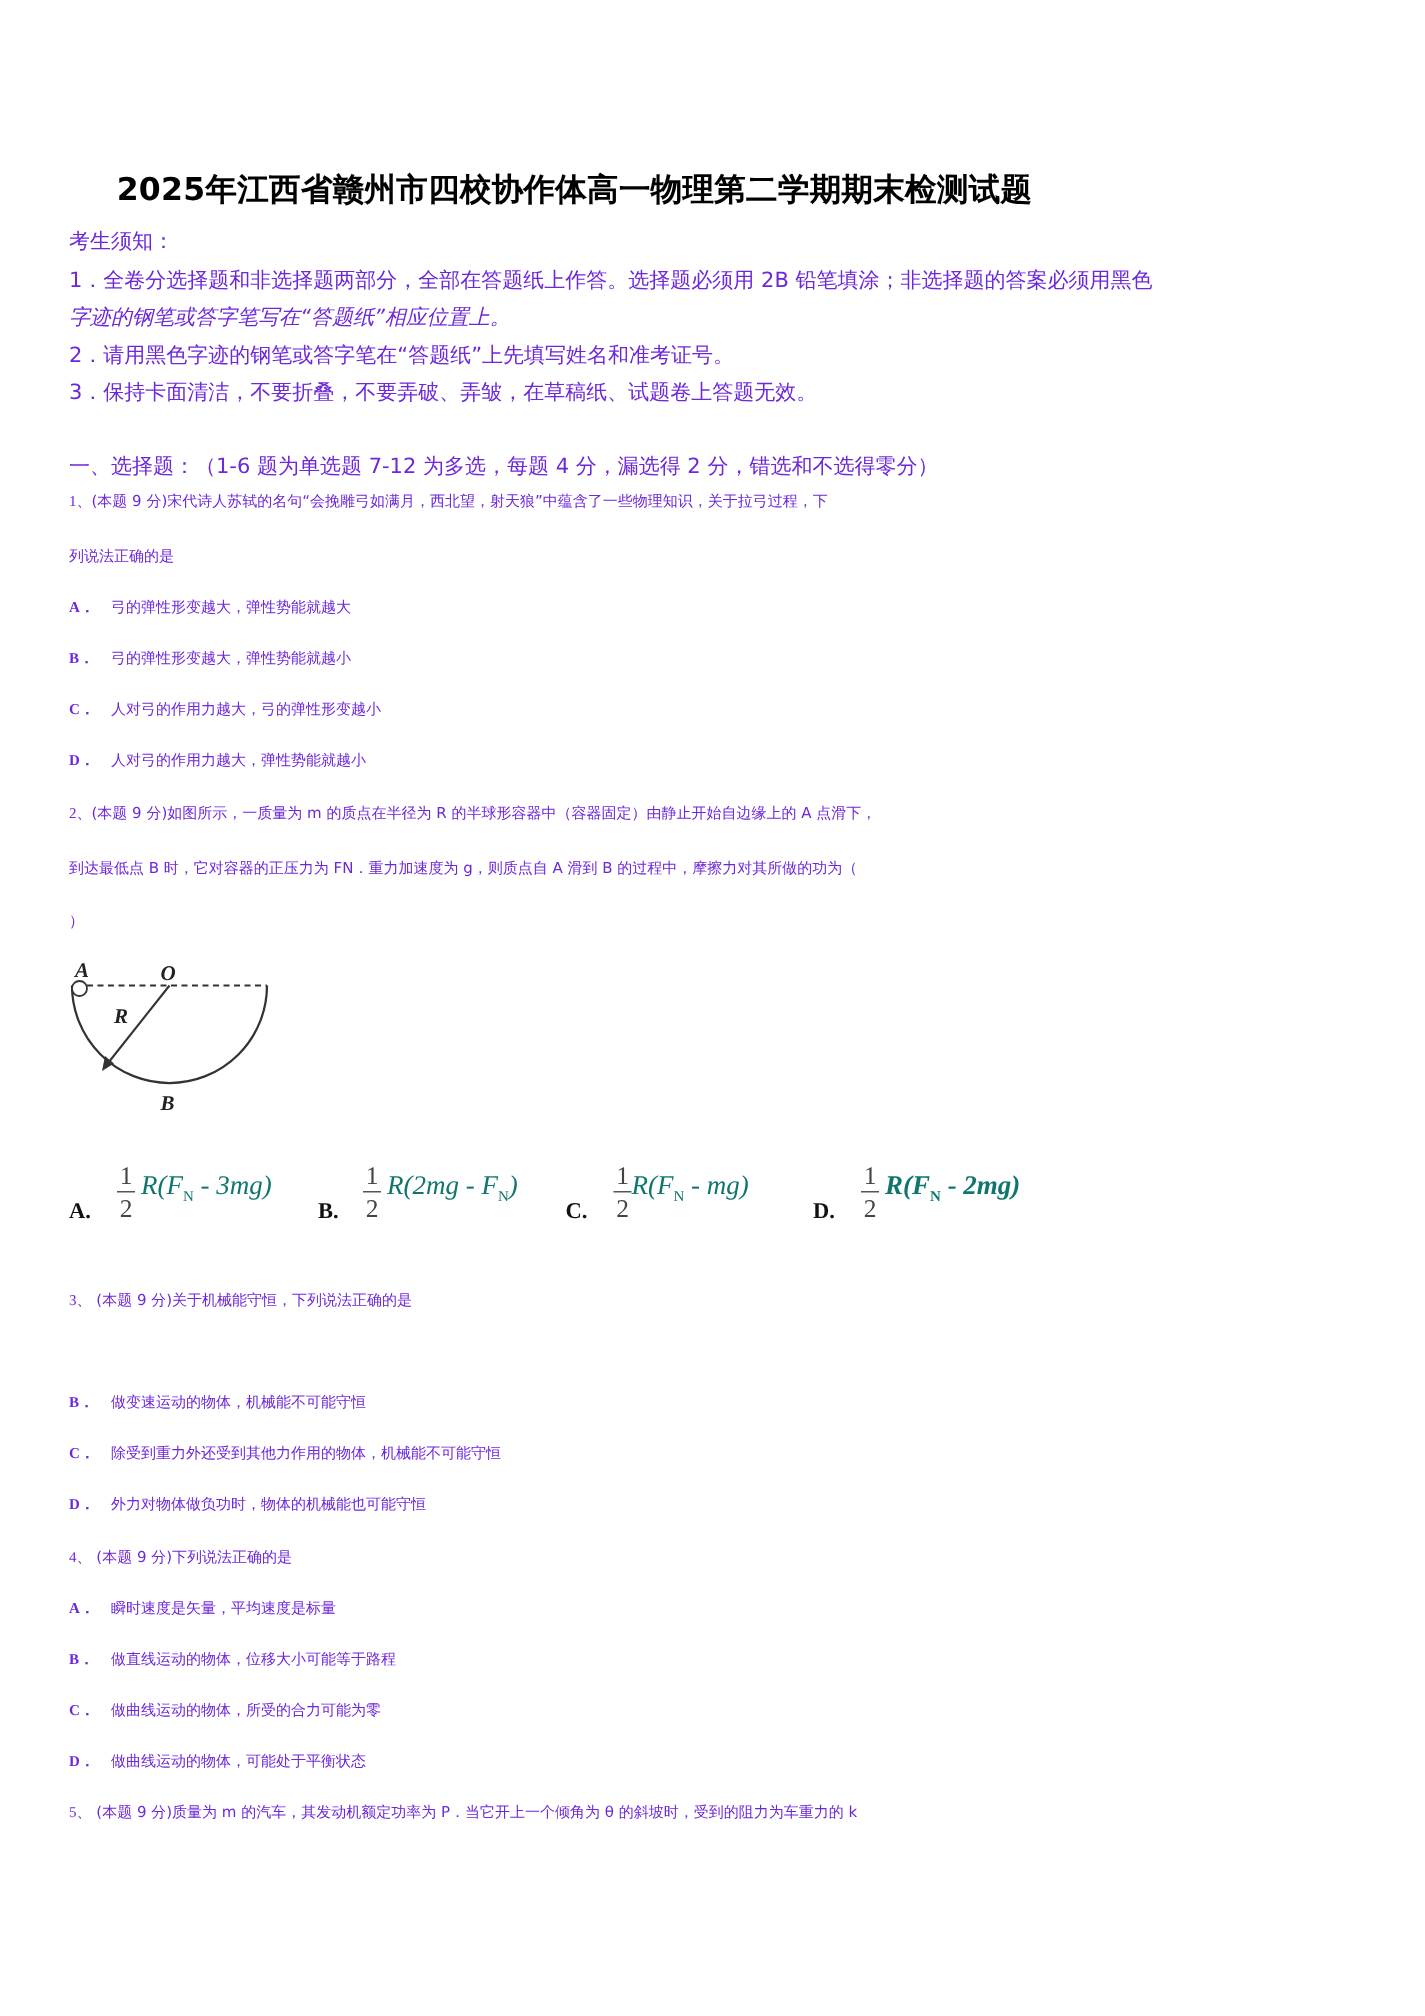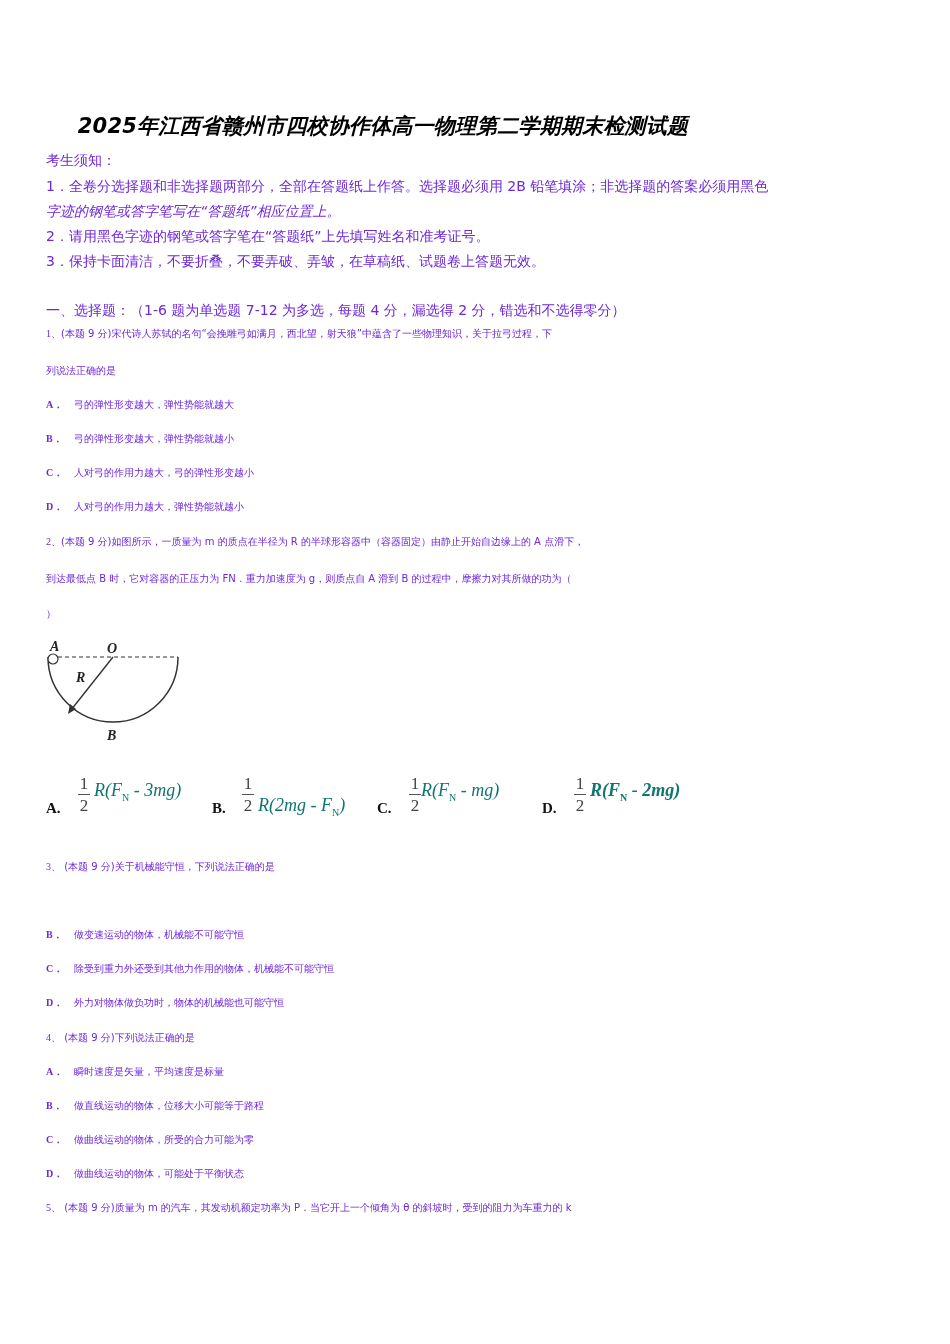--- a/index.html
+++ b/index.html
@@ -1,20 +1,20 @@
 <!DOCTYPE html>
 <html><head>
 <meta charset="utf-8">
 <style>
   * { margin: 0; padding: 0; box-sizing: border-box; }
   html, body { width: 950px; height: 1344px; background: #ffffff; overflow: hidden; }
   body { font-family: "DejaVu Serif", "Liberation Serif", serif; color: #111; position: relative; }
   .page { position: absolute; left: 0; top: 0; width: 950px; height: 1344px; }
   .title { position: absolute; top: 112px; left: 0; width: 766px; text-align: center;
-           font-family: "DejaVu Sans", "Liberation Sans", sans-serif; font-weight: bold; font-size: 21px; letter-spacing: 0.2px; color: #000; font-style: italic; }
+           font-family: "DejaVu Sans", "Liberation Sans", sans-serif; font-weight: bold; font-size: 21px; letter-spacing: 0.2px; color: #000; }
   .line { position: absolute; left: 46px; font-size: 14.5px; white-space: nowrap; color: #6d28d9; }
   .notice { font-family: "DejaVu Sans", "Liberation Sans", sans-serif; font-size: 14px; }
   .q { font-family: "DejaVu Sans", "Liberation Sans", sans-serif; font-size: 10px; }
   .opt-letter { font-family: "Liberation Serif", "DejaVu Serif", serif; font-weight: bold; display: inline-block; width: 28px; }
   .qnum { font-family: "Liberation Serif", "DejaVu Serif", serif; }
   .diagram { position: absolute; left: 44px; top: 638px; width: 140px; height: 110px; }
   .formulas { position: absolute; top: 772px; left: 46px; height: 52px; width: 700px; }
   .fopt { position: absolute; top: 0; height: 52px; }
   .fopt .lab { position: absolute; top: 28px; left: 0; font-family: "Liberation Serif", serif; font-weight: bold; font-size: 15px; }
   .frac { position: absolute; top: 2px; font-family: "Liberation Serif", serif; font-size: 17px; color: #444; text-align: center; width: 12px; }
@@ -73,21 +73,21 @@
           <span class="den">2</span>
         </span>
       <span class="expr" style="left:48px;"><span>R(F</span><sub>N</sub><span> - 3mg)</span></span>
     </div>
     <div class="fopt" style="left:166px;">
       <span class="lab">B.</span>
       <span class="frac" style="left:30px;">
           <span class="num">1</span>
           <span class="den">2</span>
         </span>
-      <span class="expr" style="left:46px;margin-top:15px;"><span>R(2mg - F</span><sub>N</sub><span>)</span></span>
+      <span class="expr" style="left:46px;"><span>R(2mg - F</span><sub>N</sub><span>)</span></span>
     </div>
     <div class="fopt" style="left:331px;">
       <span class="lab">C.</span>
       <span class="frac" style="left:32px;">
           <span class="num">1</span>
           <span class="den">2</span>
         </span>
       <span class="expr" style="left:44px;"><span>R(F</span><sub>N</sub><span> - mg)</span></span>
     </div>
     <div class="fopt" style="left:496px;">

